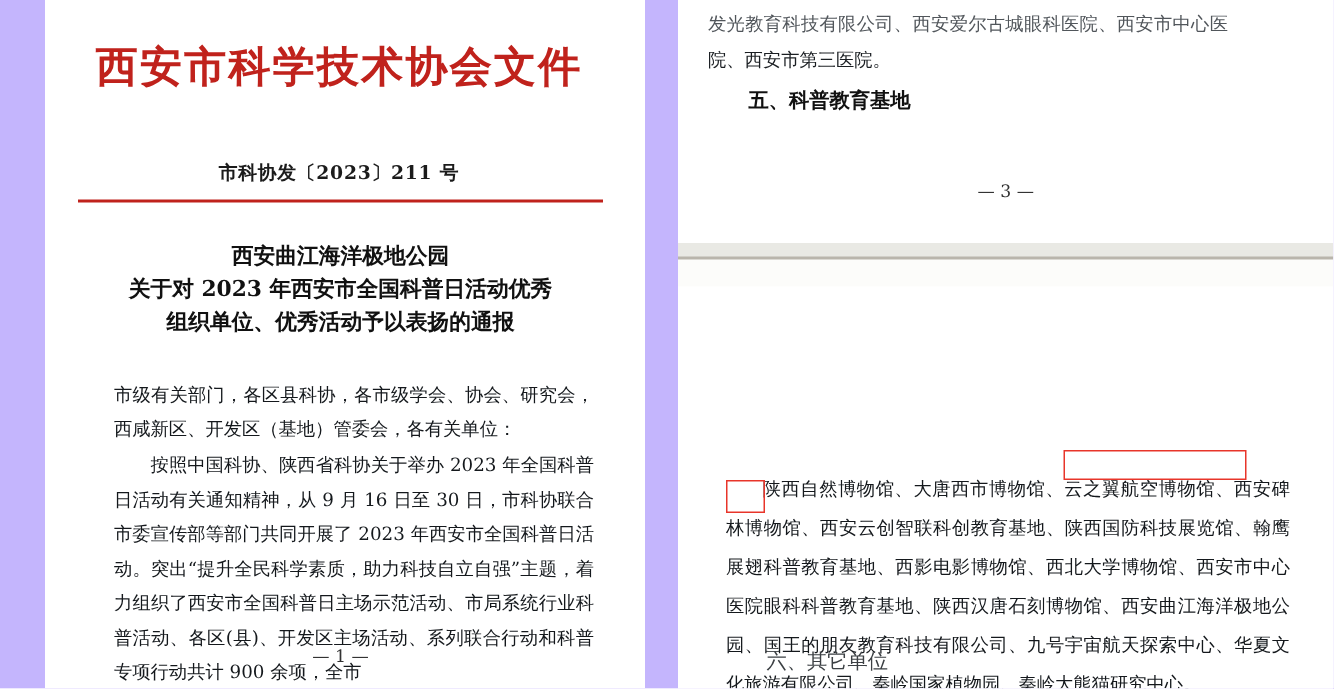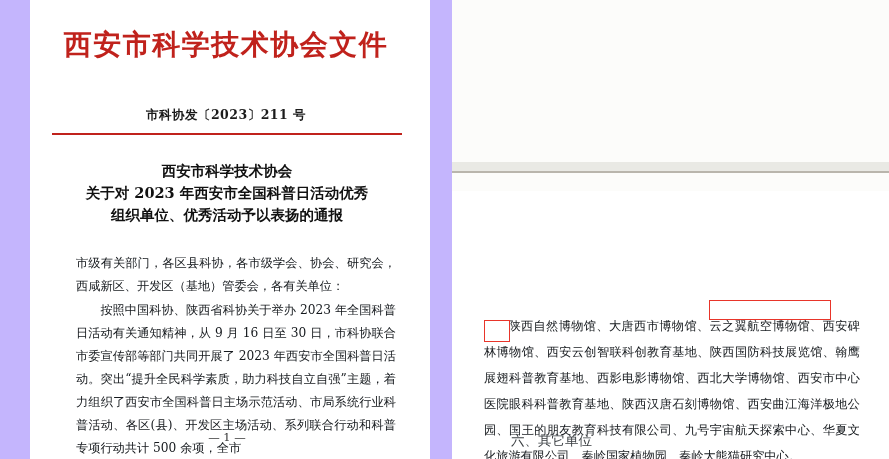--- a/index.html
+++ b/index.html
@@ -224,35 +224,41 @@
   <div class="doc-left">
     <div class="sheet"></div>
 
     <div class="masthead">西安市科学技术协会文件</div>
 
     <div class="doc-number">市科协发〔2023〕211 号</div>
 
     <div class="red-rule"></div>
 
     <div class="title-block">
-      <div>西安市科学技术协会</div>
+      <div>西安曲江海洋极地公园</div>
       <div>关于对 2023 年西安市全国科普日活动优秀</div>
       <div>组织单位、优秀活动予以表扬的通报</div>
     </div>
 
     <div class="body-left">
       <p>市级有关部门，各区县科协，各市级学会、协会、研究会，西咸新区、开发区（基地）管委会，各有关单位：</p>
-      <p class="indent">按照中国科协、陕西省科协关于举办 2023 年全国科普日活动有关通知精神，从 9 月 16 日至 30 日，市科协联合市委宣传部等部门共同开展了 2023 年西安市全国科普日活动。突出“提升全民科学素质，助力科技自立自强”主题，着力组织了西安市全国科普日主场示范活动、市局系统行业科普活动、各区(县)、开发区主场活动、系列联合行动和科普专项行动共计 500 余项，全市</p>
+      <p class="indent">按照中国科协、陕西省科协关于举办 2023 年全国科普日活动有关通知精神，从 9 月 16 日至 30 日，市科协联合市委宣传部等部门共同开展了 2023 年西安市全国科普日活动。突出“提升全民科学素质，助力科技自立自强”主题，着力组织了西安市全国科普日主场示范活动、市局系统行业科普活动、各区(县)、开发区主场活动、系列联合行动和科普专项行动共计 900 余项，全市</p>
     </div>
 
     <div class="pagenum-left">— 1 —</div>
   </div>
 
   <div class="doc-right">
 
+    <div class="right-top">
+      <div class="rt-line1">发光教育科技有限公司、西安爱尔古城眼科医院、西安市中心医</div>
+      <div class="rt-line2">院、西安市第三医院。</div>
+      <div class="rt-heading">五、科普教育基地</div>
+      <div class="pagenum-right-top">— 3 —</div>
+    </div>
 
     <div class="page-gap"></div>
     <div class="sep-line"></div>
 
     <div class="right-bottom">
       <div class="body-right">
         <p>陕西自然博物馆、大唐西市博物馆、云之翼航空博物馆、西安碑林博物馆、西安云创智联科创教育基地、陕西国防科技展览馆、翰鹰展翅科普教育基地、西影电影博物馆、西北大学博物馆、西安市中心医院眼科科普教育基地、陕西汉唐石刻博物馆、西安曲江海洋极地公园、国王的朋友教育科技有限公司、九号宇宙航天探索中心、华夏文化旅游有限公司、秦岭国家植物园、秦岭大熊猫研究中心。</p>
       </div>
     </div>
 

